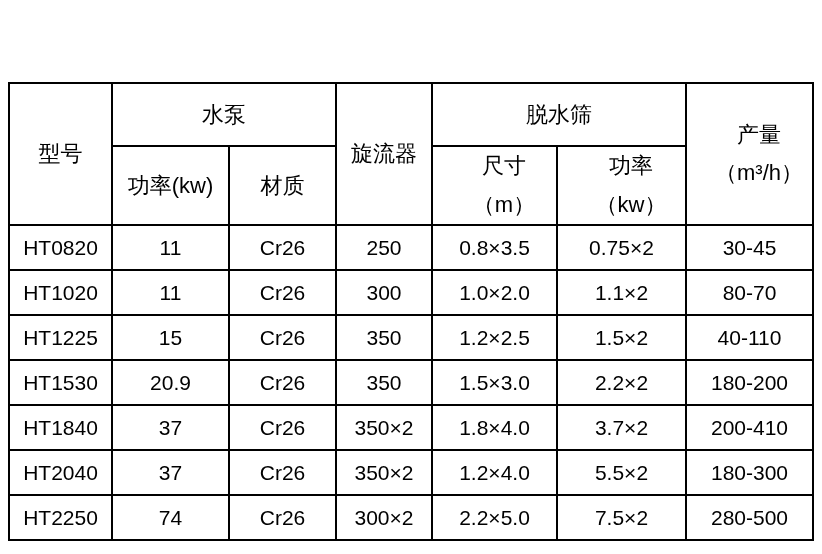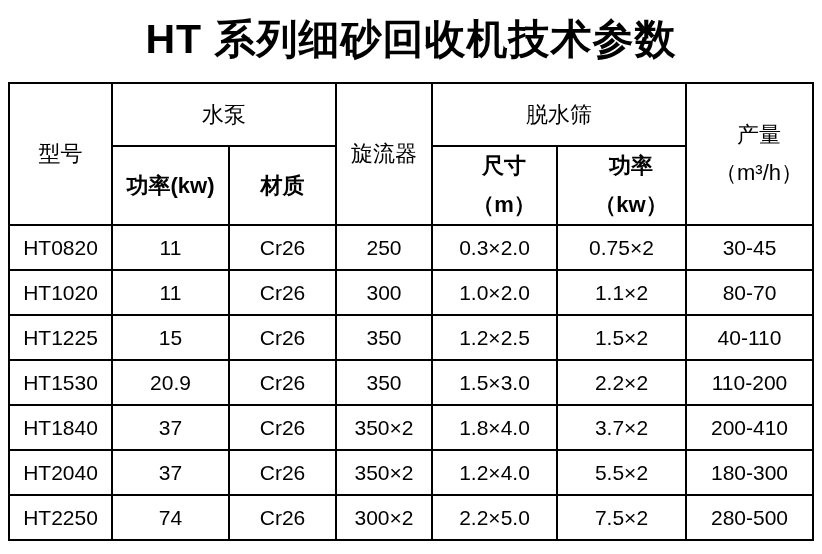--- a/index.html
+++ b/index.html
@@ -31,32 +31,31 @@
     background: #ffffff;
   }
   table.spec td {
     border: 2px solid #000000;
     text-align: center;
     vertical-align: middle;
     padding: 0;
     overflow: hidden;
   }
   tr.hr1 { height: 63px; }
-  tr.hr2 { height: 78px; font-weight: bold; }
+  tr.hr2 { height: 78px; }
   tr.datarow { height: 45px; margin-left: 32px; }
   thead td { font-size: 22px; }
   tbody td { font-size: 21px; }
   .twoline div { line-height: 1.75; padding-left: 19px; }
 </style>
 </head>
 <body>
 
 <div class="page">
 
-  <div class="title">HT 系列细砂回收机技术参数</div>
 
   <table class="spec">
     <colgroup>
       <col style="width:103px">
       <col style="width:117px">
       <col style="width:107px">
       <col style="width:96px">
       <col style="width:125px">
       <col style="width:129px">
       <col style="width:127px">
@@ -84,21 +83,21 @@
           <div>（kw）</div>
         </td>
       </tr>
     </thead>
     <tbody>
       <tr class="datarow">
         <td>HT0820</td>
         <td>11</td>
         <td>Cr26</td>
         <td>250</td>
-        <td>0.3×2.0</td>
+        <td>0.8×3.5</td>
         <td>0.75×2</td>
         <td>30-45</td>
       </tr>
       <tr class="datarow">
         <td>HT1020</td>
         <td>11</td>
         <td>Cr26</td>
         <td>300</td>
         <td>1.0×2.0</td>
         <td>1.1×2</td>
@@ -113,21 +112,21 @@
         <td>1.5×2</td>
         <td>40-110</td>
       </tr>
       <tr class="datarow">
         <td>HT1530</td>
         <td>20.9</td>
         <td>Cr26</td>
         <td>350</td>
         <td>1.5×3.0</td>
         <td>2.2×2</td>
-        <td>110-200</td>
+        <td>180-200</td>
       </tr>
       <tr class="datarow">
         <td>HT1840</td>
         <td>37</td>
         <td>Cr26</td>
         <td>350×2</td>
         <td>1.8×4.0</td>
         <td>3.7×2</td>
         <td>200-410</td>
       </tr>

